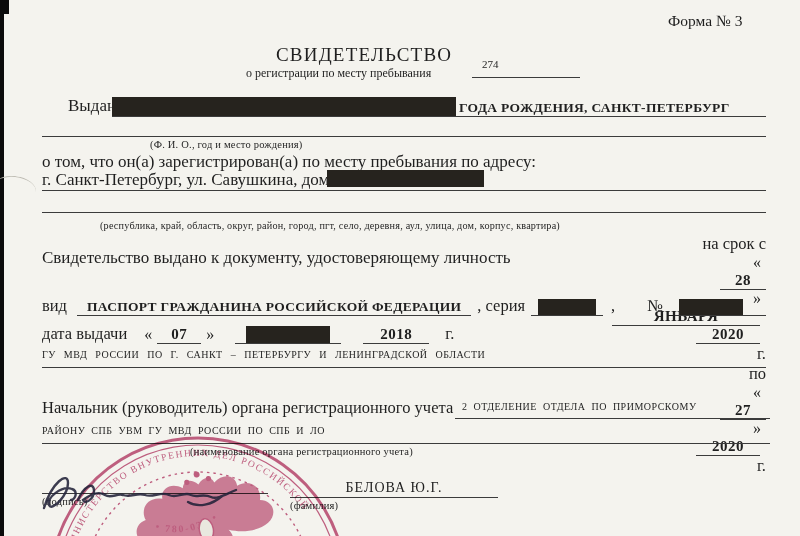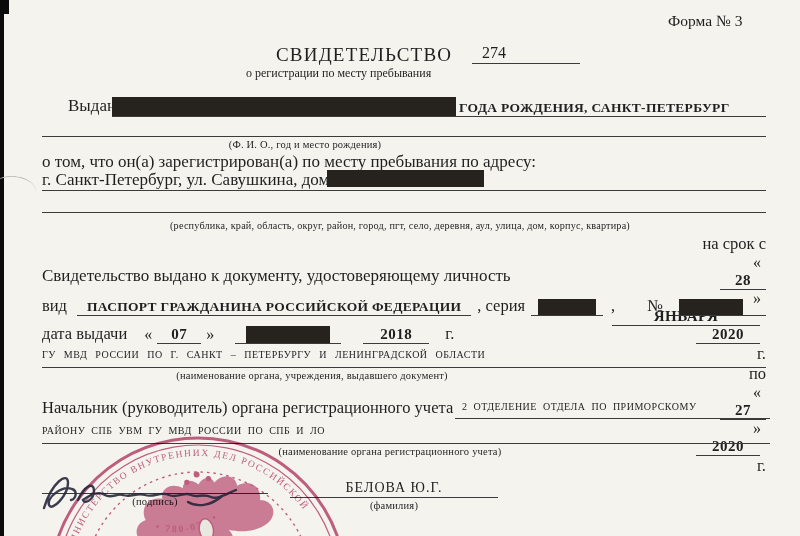--- a/index.html
+++ b/index.html
@@ -4,21 +4,21 @@
 <style>
   html,body { margin:0; padding:0; background:#888; }
   .page {
     position:relative; width:800px; height:536px; margin:0 auto;
     background:#f4f3ee;
     font-family:"Liberation Serif", serif;
     color:#1f1f1f; overflow:hidden;padding-left:15px;
   }
   .abs { position:absolute; }
   .hline { position:absolute; border-top:1.6px solid #3b3b3b; height:0; }
-  .cap { font-size:10.5px; letter-spacing:0.2px; color:#262626; text-align:center; white-space:nowrap; }
+  .cap { font-size:10.5px; letter-spacing:0.2px; color:#262626; white-space:nowrap; }
   .t17 { font-size:17px; white-space:nowrap; }
   .t16 { font-size:16.5px; white-space:nowrap; }
   .capsb { font-weight:bold; font-size:13.5px; letter-spacing:0.3px; white-space:nowrap; }
   .capsr { font-size:10px; letter-spacing:0.5px; word-spacing:5px; white-space:nowrap;font-family:Liberation Serif, serif; }
   .redbar { background:#26231e; }
   .frow { display:flex; align-items:flex-end; }
   .ucell { border-bottom:1.6px solid #3b3b3b; text-align:center; }
   .bval { font-weight:bold; font-size:15px; letter-spacing:0.5px; }
   .q { font-size:16px; margin:0 5px; }
   .edge-strip { position:absolute; left:0; top:0; width:4px; height:536px; background:#0b0b0b; }
@@ -33,21 +33,21 @@
 
 <div class="page">
 
   <div class="edge-strip"></div>
   <div class="edge-notch"></div>
   <div class="scan-arc"></div>
 
   <div class="abs" style="left:668px; top:12px; font-size:15.5px;">Форма № 3</div>
 
   <div class="abs" style="left:252px; top:44px; font-size:19px; letter-spacing:1.2px;margin-left:24px;">СВИДЕТЕЛЬСТВО</div>
-  <div class="abs" style="left:472px; top:44px; width:98px; height:19px; border-bottom:1.6px solid #3b3b3b; padding-left:10px; font-size:16px;">274</div>
+  <div class="abs" style="left:472px; top:58px; width:98px; height:19px; border-bottom:1.6px solid #3b3b3b; padding-left:10px; font-size:11px;">274</div>
   <div class="abs" style="left:246px; top:66px; font-size:12px;">о регистрации по месту пребывания</div>
 
   <div class="abs t17" style="left:68px; top:96px;">Выдано</div>
   <div class="abs redbar" style="left:112px; top:97px; width:344px; height:19px;"></div>
   <div class="abs capsb" style="left:459px; top:100px;">ГОДА РОЖДЕНИЯ, САНКТ-ПЕТЕРБУРГ</div>
   <div class="hline" style="left:112px; top:116px; width:654px;"></div>
 
   <div class="hline" style="left:42px; top:136px; width:724px;"></div>
   <div class="abs cap" style="left:150px; top:139px; width:310px;">(Ф. И. О., год и место рождения)</div>
 
@@ -68,21 +68,21 @@
     <span class="ucell bval" style="width:64px; margin:0 6px;">2020</span>
     <span class="t16">г.</span>
     <span class="t16" style="margin-left:22px;">по</span>
     <span class="q">«</span>
     <span class="ucell bval" style="width:46px;">27</span>
     <span class="q">»</span>
     <span class="ucell bval" style="width:64px; margin:0 6px;">2020</span>
     <span class="t16">г.</span>
   </div>
 
-  <div class="abs t17" style="left:42px; top:266px;">Свидетельство выдано к документу, удостоверяющему личность</div>
+  <div class="abs t17" style="left:42px; top:248px;">Свидетельство выдано к документу, удостоверяющему личность</div>
 
   <div class="abs frow" style="left:42px; top:292px; width:724px; height:24px;">
     <span class="t16" style="margin-right:10px;">вид</span>
     <span class="ucell capsb" style="padding:0 10px;">ПАСПОРТ ГРАЖДАНИНА РОССИЙСКОЙ ФЕДЕРАЦИИ</span>
     <span class="t16" style="margin:0 6px;">, серия</span>
     <span class="ucell" style="width:72px;"><span class="redbar" style="display:inline-block; width:58px; height:16px; vertical-align:bottom;"></span></span>
     <span class="t16" style="margin:0 8px;">,</span>
     <span class="t16" style="margin:0 12px 0 24px;">№</span>
     <span class="ucell" style="flex:1; text-align:left;"><span class="redbar" style="display:inline-block; width:64px; height:16px; vertical-align:bottom; margin-left:4px;"></span></span>
   </div>
@@ -92,21 +92,20 @@
     <span class="q">«</span>
     <span class="ucell bval" style="width:44px;">07</span>
     <span class="q">»</span>
     <span class="ucell" style="width:106px; margin-left:16px; text-align:center;"><span class="redbar" style="display:inline-block; width:84px; height:17px; vertical-align:bottom;"></span></span>
     <span class="ucell bval" style="width:66px; margin-left:22px;">2018</span>
     <span class="t16" style="margin-left:16px;">г.</span>
   </div>
 
   <div class="abs capsr" style="left:42px; top:349px;">ГУ МВД РОССИИ ПО Г. САНКТ – ПЕТЕРБУРГУ И ЛЕНИНГРАДСКОЙ ОБЛАСТИ</div>
   <div class="hline" style="left:42px; top:367px; width:724px;"></div>
-  <div class="abs cap" style="left:112px; top:370px; width:400px;">(наименование органа, учреждения, выдавшего документ)</div>
 
   <div class="abs t16" style="left:42px; top:398px;">Начальник (руководитель) органа регистрационного учета</div>
   <div class="abs capsr" style="left:462px; top:401px; word-spacing:3px;">2 ОТДЕЛЕНИЕ ОТДЕЛА  ПО ПРИМОРСКОМУ</div>
   <div class="hline" style="left:455px; top:418px; width:315px;"></div>
   <div class="abs capsr" style="left:42px; top:425px; word-spacing:3px;">РАЙОНУ СПБ УВМ  ГУ  МВД РОССИИ  ПО СПБ  И  ЛО</div>
   <div class="hline" style="left:42px; top:443px; width:728px;"></div>
   <div class="abs cap" style="left:190px; top:446px; width:400px;">(наименование органа регистрационного учета)</div>
 
   <div class="hline" style="left:42px; top:493px; width:226px;"></div>
   <div class="abs cap" style="left:42px; top:496px; width:226px;">(подпись)</div>

